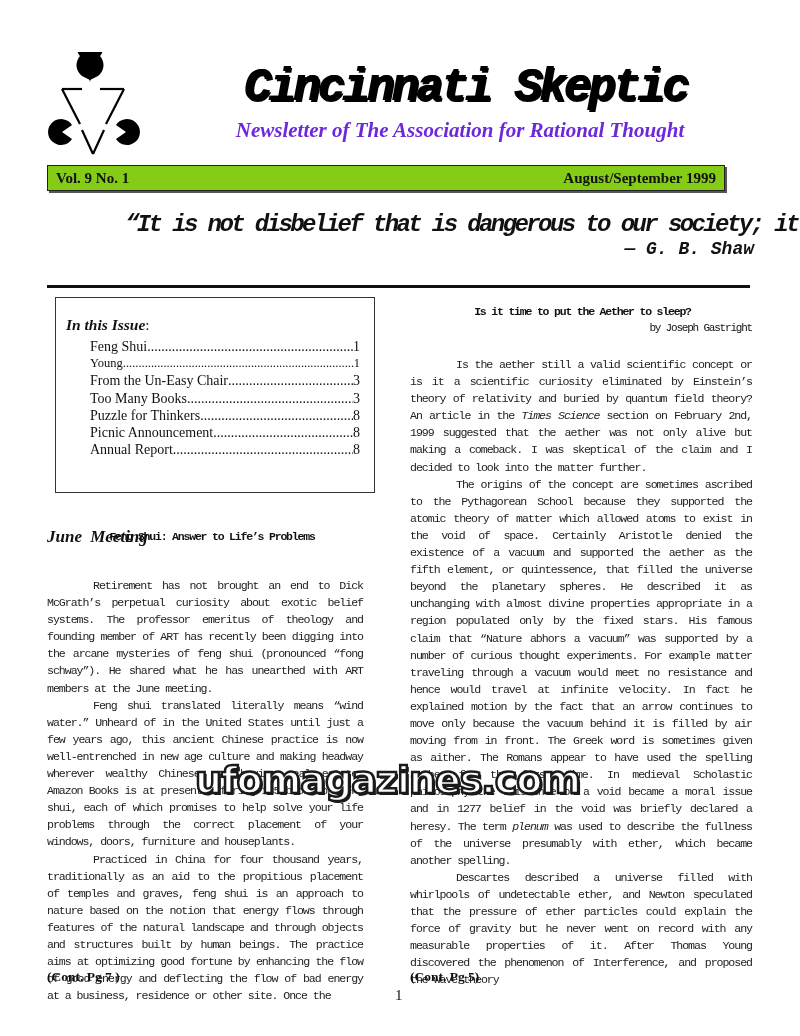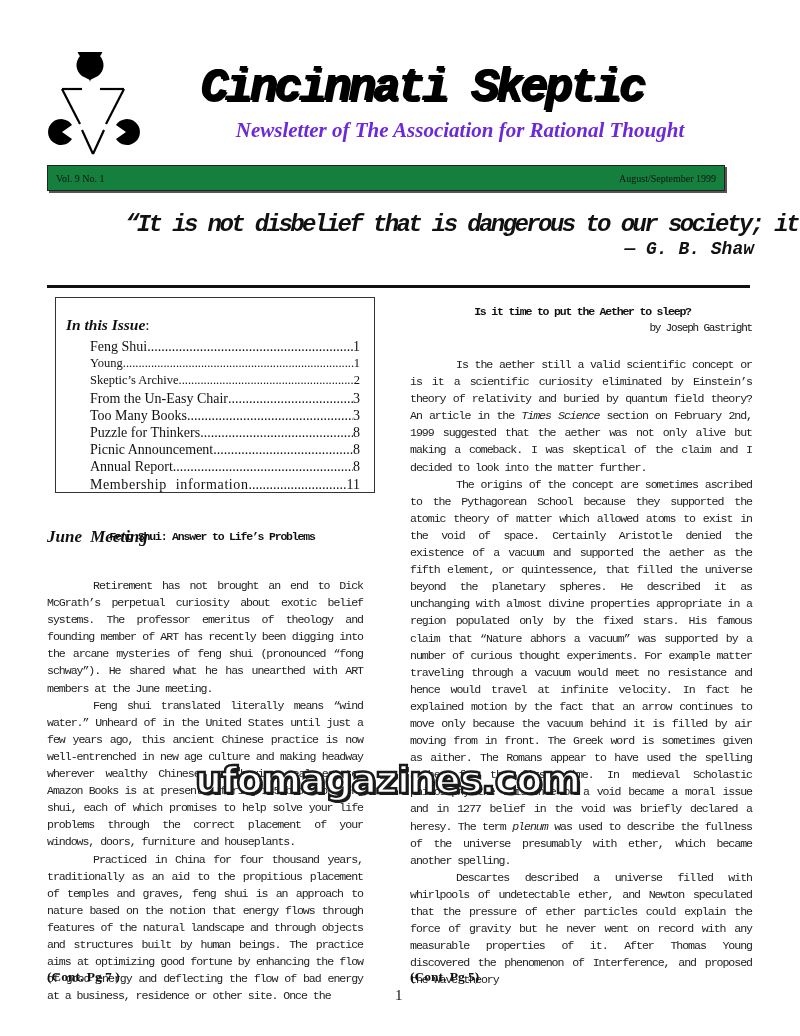--- a/index.html
+++ b/index.html
@@ -2,36 +2,36 @@
 <html><head>
 <meta charset="utf-8">
 <style>
   * { box-sizing: border-box; margin: 0; padding: 0; }
   html, body { width: 800px; height: 1036px; background: #ffffff; overflow: hidden; }
   body { position: relative; color: #111; font-family: "Liberation Serif", serif; }
 
   .logo { position: absolute; left: 38px; top: 52px; width: 110px; height: 108px; }
 
   .masthead-title {
-    position: absolute; left: 200px; top: 62px; width: 530px; 
+    position: absolute; left: 200px; top: 62px; width: 530px; text-align: center;
     font-family: "Liberation Mono", monospace; font-weight: bold; font-style: italic;
     font-size: 46px; letter-spacing: -3px; color: #000;
     text-shadow: 2px 2px 0 #000, 1px 0 0 #000;
   }
   .masthead-subtitle {
     position: absolute; left: 200px; top: 118px; width: 520px; text-align: center;
     font-family: "Liberation Serif", serif; font-style: italic; font-weight: bold;
     font-size: 21px; color: #6d28d9;
   }
 
   .volume-bar {
     position: absolute; left: 47px; top: 165px; width: 678px; height: 26px;
-    background: #15803d; border: 1.5px solid #222; box-shadow: 2px 2px 0 #555;
+    background: #84cc16; border: 1.5px solid #222; box-shadow: 2px 2px 0 #555;
     display: flex; justify-content: space-between; align-items: center;
-    padding: 0 8px; font-weight: normal; font-size: 10px;
+    padding: 0 8px; font-weight: bold; font-size: 15px;
   }
 
   .quote {
     position: absolute; left: 125px; top: 211px; width: 600px;
     font-family: "Liberation Mono", monospace; font-style: italic; font-weight: bold;
     font-size: 24px; letter-spacing: -2.6px; white-space: nowrap;
   }
   .quote-author {
     position: absolute; right: 46px; top: 239px;
     font-family: "Liberation Mono", monospace; font-style: italic; font-weight: bold;
@@ -141,25 +141,20 @@
     <li class="toc-item">
         <span class="label">Feng Shui</span>
         <span class="dots"></span>
         <span class="page">1</span>
       </li>
     <li class="toc-item small">
         <span class="label">Young</span>
         <span class="dots"></span>
         <span class="page">1</span>
       </li>
-    <li class="toc-item small">
-        <span class="label">Skeptic’s Archive</span>
-        <span class="dots"></span>
-        <span class="page">2</span>
-      </li>
     <li class="toc-item">
         <span class="label">From the Un-Easy Chair</span>
         <span class="dots"></span>
         <span class="page">3</span>
       </li>
     <li class="toc-item">
         <span class="label">Too Many Books</span>
         <span class="dots"></span>
         <span class="page">3</span>
       </li>
@@ -170,25 +165,20 @@
       </li>
     <li class="toc-item">
         <span class="label">Picnic Announcement</span>
         <span class="dots"></span>
         <span class="page">8</span>
       </li>
     <li class="toc-item">
         <span class="label">Annual Report</span>
         <span class="dots"></span>
         <span class="page">8</span>
-      </li>
-    <li class="toc-item spaced">
-        <span class="label">Membership information</span>
-        <span class="dots"></span>
-        <span class="page">11</span>
       </li>
   </ul>
 </div>
 
 <div class="section-head">June Meeting</div>
 <div class="article-title left-title">
   <div>Feng Shui: Answer to Life’s Problems</div>
 </div>
 <div class="col col-left">
   <p>Retirement has not brought an end to Dick McGrath’s perpetual curiosity about exotic belief systems. The professor emeritus of theology and founding member of ART has recently been digging into the arcane mysteries of feng shui (pronounced “fong schway”). He shared what he has unearthed with ART members at the June meeting.</p>

